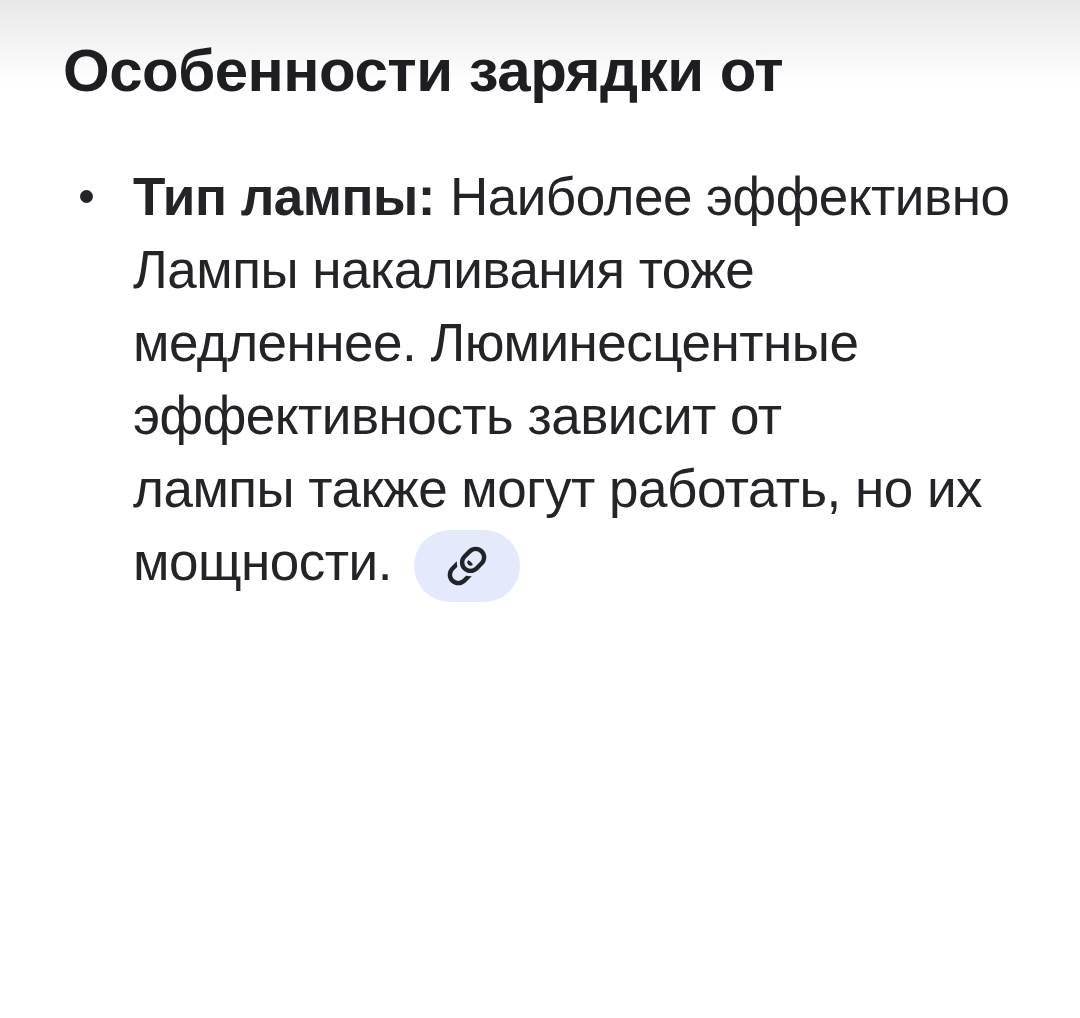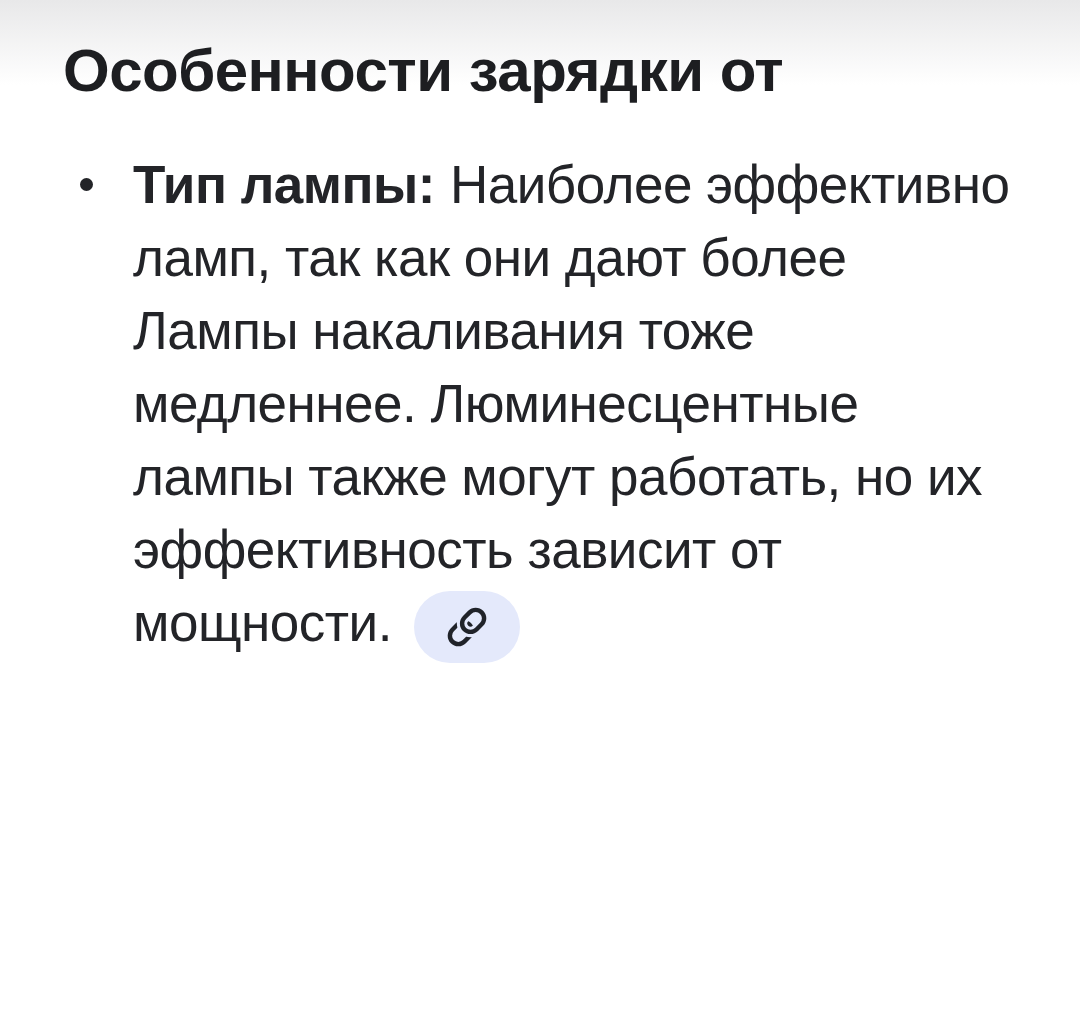--- a/index.html
+++ b/index.html
@@ -29,21 +29,21 @@
   .heading{
     font-size:60px;
     line-height:90px;
     font-weight:700;
     color:var(--heading);
     letter-spacing:-0.5px;
   }
   .heading .h-line{display:block;}
   .bullet-list{
     list-style:none;
-    margin-top:32px;
+    margin-top:44px;
   }
   .bullet-item{
     position:relative;
     padding-left:70px;
     font-size:53px;
     line-height:73px;
     color:var(--body);
     letter-spacing:-0.5px;
   }
   .bullet-dot{
@@ -90,25 +90,24 @@
     <h2 class="heading">
       <span class="h-line">Особенности зарядки от</span>
     </h2>
 
     <ul class="bullet-list">
       <li class="bullet-item">
         <span class="bullet-dot"></span>
 
         <span class="text-line"><span class="term">Тип лампы:</span><span>Наиболее эффективно</span></span>
 
-        <span class="text-line">ламп, так как они дают более</span>
         <span class="text-line">Лампы накаливания тоже</span>
         <span class="text-line">медленнее. Люминесцентные</span>
+        <span class="text-line">эффективность зависит от</span>
         <span class="text-line">лампы также могут работать, но их</span>
-        <span class="text-line">эффективность зависит от</span>
 
         <span class="text-line"><span>мощности.</span><button class="chip">
             <svg viewBox="0 0 24 24" fill="none" stroke="currentColor" stroke-width="2.3" stroke-linejoin="round">
               <g transform="rotate(-45 12 12)">
                 <rect x="1.2" y="7.6" width="12.6" height="8.8" rx="4.4"></rect>
                 <rect class="cut" x="10.2" y="7.6" width="12.6" height="8.8" rx="4.4" stroke-width="5.5"></rect>
                 <rect x="10.2" y="7.6" width="12.6" height="8.8" rx="4.4"></rect>
               </g>
             </svg>
           </button></span>

